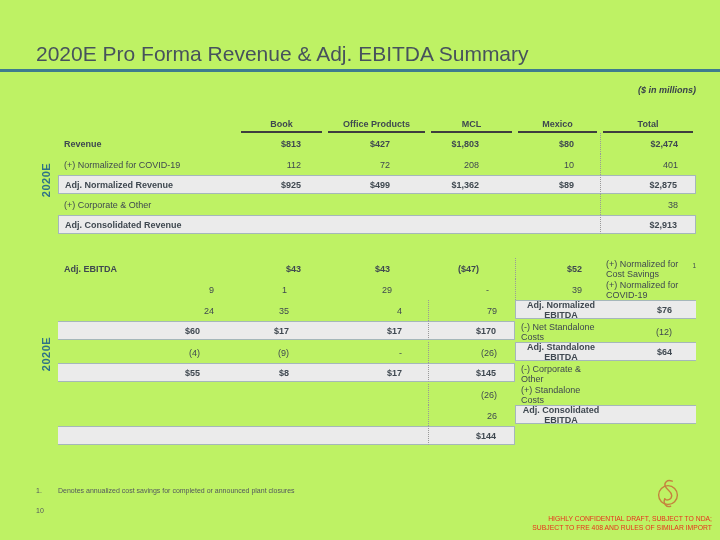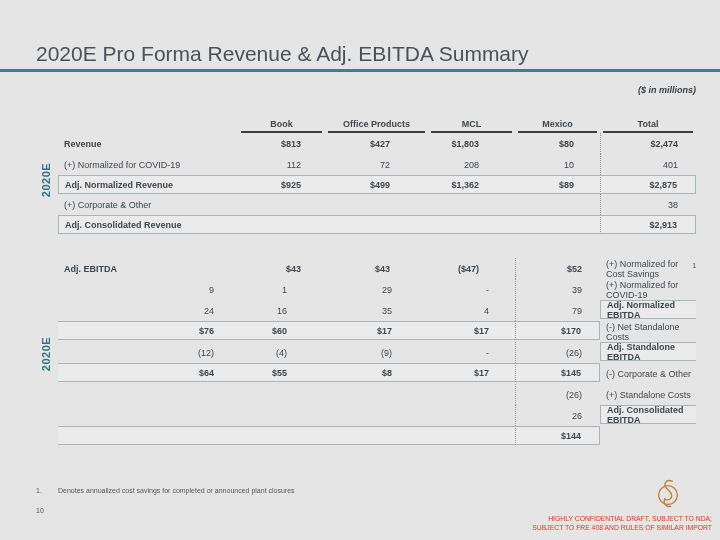--- a/index.html
+++ b/index.html
@@ -1,16 +1,16 @@
 <!DOCTYPE html>
 <html><head>
 <meta charset="utf-8">
 <style>
   html,body{margin:0;padding:0;background:#888;}
-  .slide{position:relative;width:720px;height:540px;background:#e5e5e5;
+  .slide{position:relative;width:720px;height:540px;background:#bef264;
          font-family:"Liberation Sans",sans-serif;overflow:hidden;margin:0 auto;}
 
   .title{position:absolute;left:36px;top:42px;font-size:21px;color:#47525C;}
   .title-rule{position:absolute;left:0;top:69px;width:720px;height:3px;background:#3E7C8E;}
   .millions{position:absolute;right:24px;top:85px;font-size:9px;font-weight:bold;
             font-style:italic;color:#39424B;}
 
   .side{position:absolute;left:20px;width:52px;display:flex;align-items:center;
         justify-content:center;color:#2E7387;font-weight:bold;font-size:11px;}
   .side-1{top:152px;height:56px;}
@@ -31,21 +31,21 @@
   .c-mcl.num{padding-right:36px;}
   .c-mex.num{padding-right:26px;}
   .c-total.num{padding-right:18px;}
 
   .hcell{align-items:flex-end;height:21px;}
   .hline{display:block;flex:1;margin:0 3px;text-align:center;font-weight:bold;
          border-bottom:2px solid #3E3E3E;padding-bottom:2px;color:#3F4850;}
 
   .bold{font-weight:bold;}
   .sub{height:19px;background:#EBEBEB;font-weight:bold;
-       border-top:1px solid #A5B7BA;border-bottom:1px solid #A5B7BA;}
+       border-top:1px solid #A5B7BA;border-bottom:1px solid #A5B7BA;text-align:center;}
   .sub.c-label{border-left:1px solid #A5B7BA;}
   .sub.c-total{border-right:1px solid #A5B7BA;}
   .tot{border-left:1px dotted #999999;}
 
   .cell sup{font-size:6.5px;position:relative;top:-3px;margin-left:1px;}
 
   .footnote{position:absolute;left:36px;top:487px;font-size:7px;color:#53575E;display:flex;}
   .fn-marker{width:22px;}
   .pagenum{position:absolute;left:36px;top:507px;font-size:7px;color:#53575E;}
   .legal{position:absolute;right:8px;top:514px;text-align:right;font-size:6.8px;
@@ -126,21 +126,20 @@
         <span>(+) Normalized for Cost Savings</span>
         <sup>1</sup>
       </div>
       <div class="cell c-book num">9</div>
       <div class="cell c-op num">1</div>
       <div class="cell c-mcl num">29</div>
       <div class="cell c-mex num">-</div>
       <div class="cell c-total num tot">39</div>
       <div class="cell c-label lab">(+) Normalized for COVID-19</div>
       <div class="cell c-book num">24</div>
-      <div class="cell c-op num">16</div>
       <div class="cell c-mcl num">35</div>
       <div class="cell c-mex num">4</div>
       <div class="cell c-total num tot">79</div>
       <div class="cell c-label sub lab">Adj. Normalized EBITDA</div>
       <div class="cell c-book sub num">$76</div>
       <div class="cell c-op sub num">$60</div>
       <div class="cell c-mcl sub num">$17</div>
       <div class="cell c-mex sub num">$17</div>
       <div class="cell c-total sub num tot">$170</div>
       <div class="cell c-label lab">(-) Net Standalone Costs</div>

